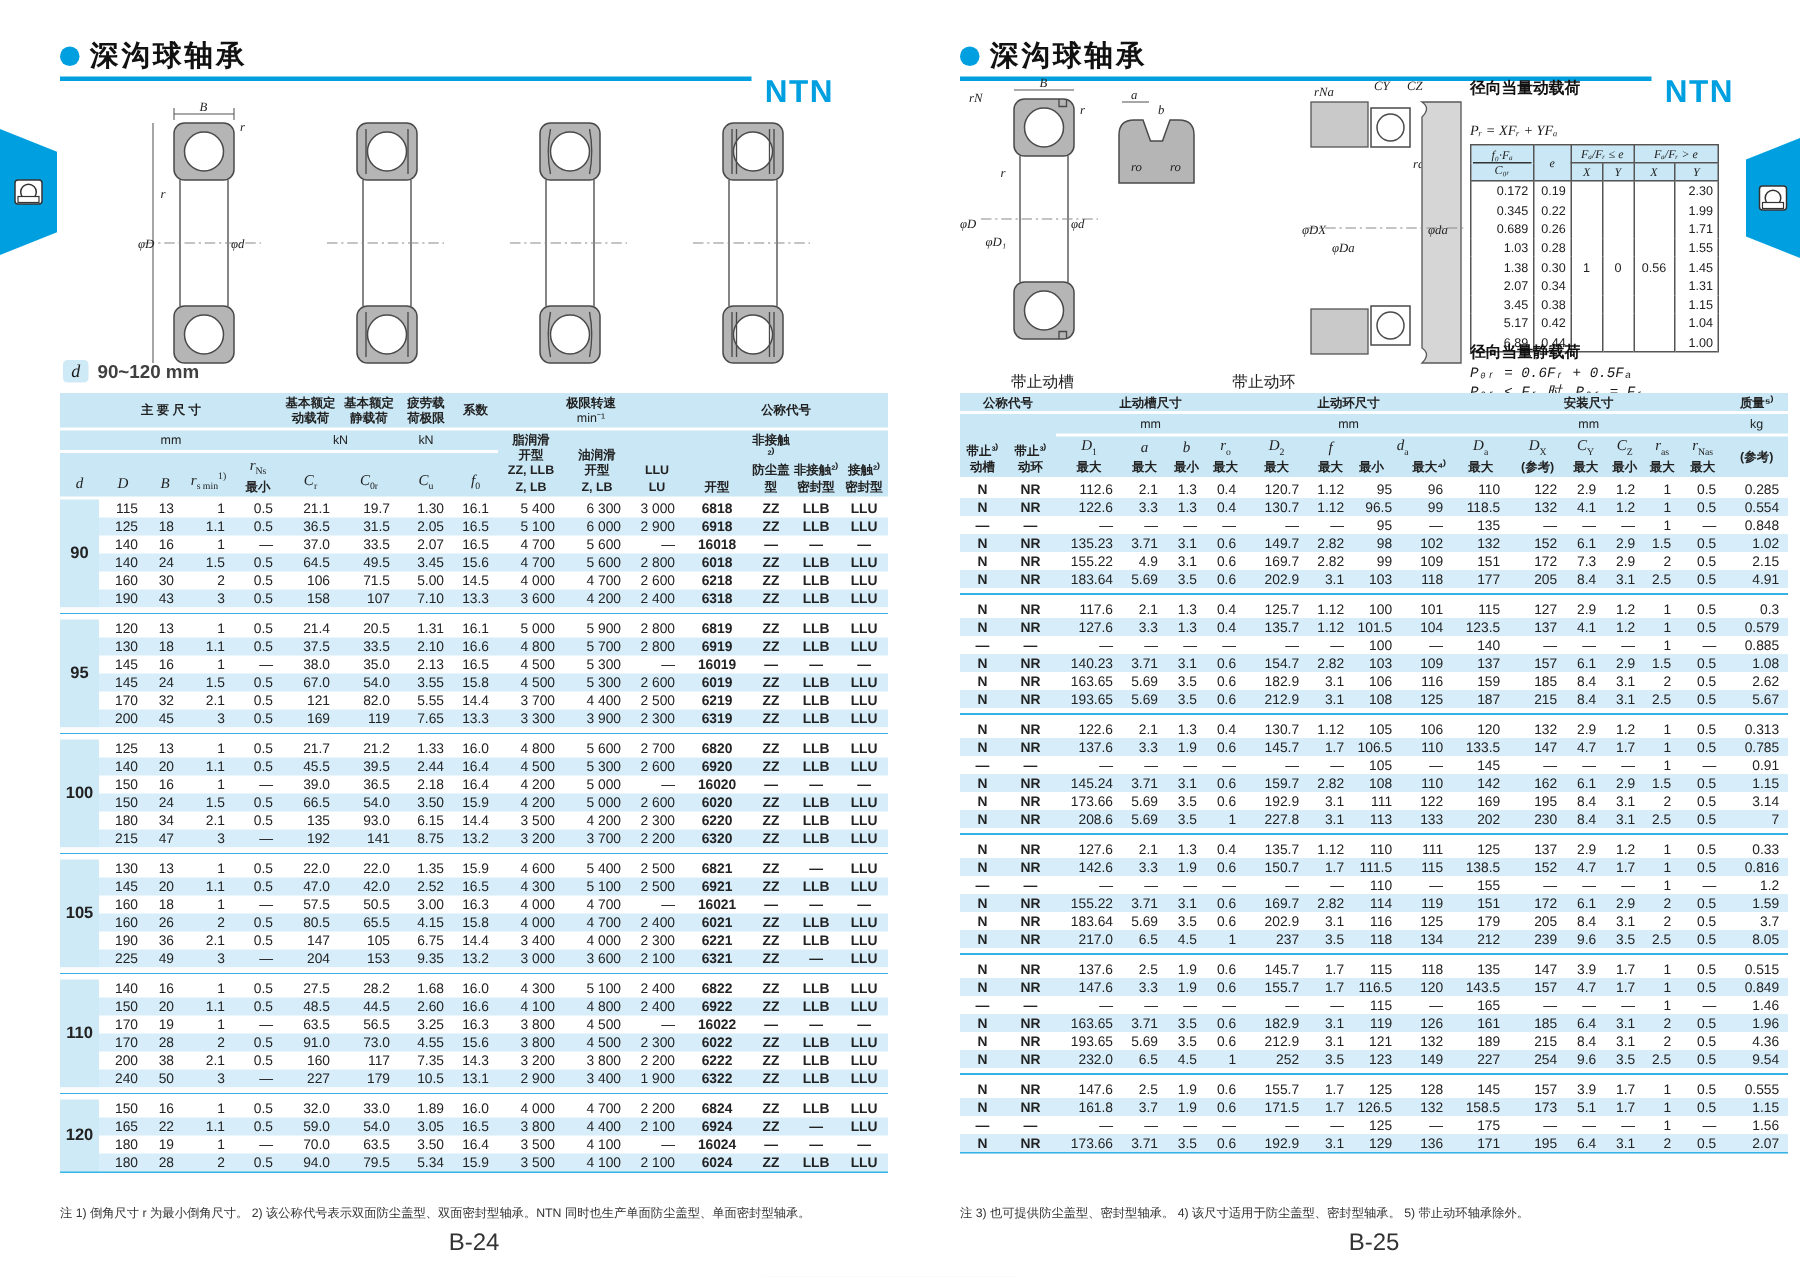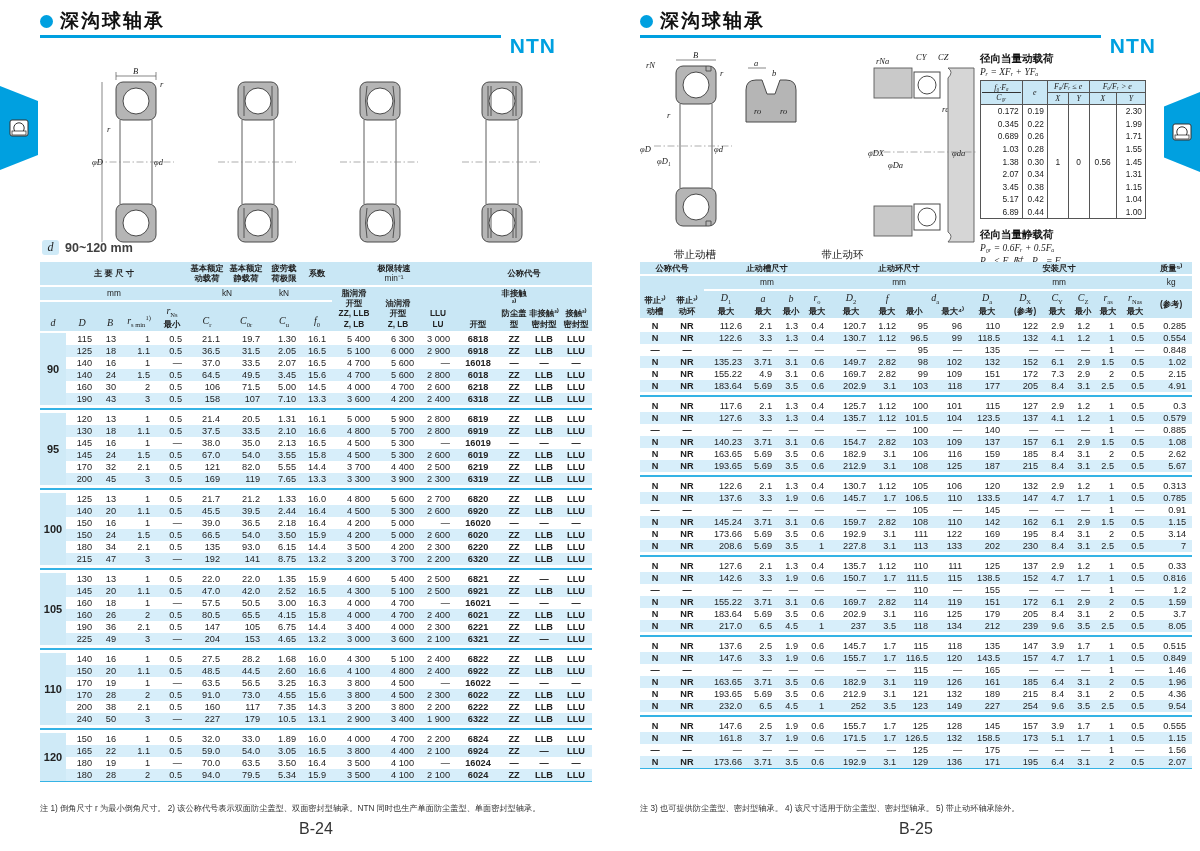--- a/index.html
+++ b/index.html
@@ -8,21 +8,21 @@
   .edge{position:absolute;background:#d9edf8;z-index:0}
   #edge-left{left:0;top:0;width:7px;height:851px}
   #edge-right{right:0;top:0;width:7px;height:851px}
   #edge-bottom{left:0;bottom:0;width:1200px;height:7px}
 
   .page{position:absolute;top:0;width:600px;height:851px;background:#fff;z-index:1}
   #page-left{left:0}
   #page-right{left:600px}
 
   
-  .phead{position:absolute;top:8px;left:40px;width:516px}
+  .phead{position:absolute;top:24px;left:40px;width:516px}
   .trow{display:flex;align-items:center;gap:7px}
   .bullet{width:13px;height:13px;border-radius:50%;background:#00a0e0;flex:0 0 auto}
   .ptitle{font-size:19px;font-weight:bold;letter-spacing:2px;color:#111}
   .rrow{display:flex;align-items:flex-start;margin-top:1px}
   .rule{flex:1;height:2.5px;background:#00a0e0;margin-right:9px}
   .ntn{font-weight:bold;font-size:21px;color:#00a0e0;letter-spacing:1px;line-height:1}
 
   
   .tab{position:absolute;background:#00a0e0;z-index:2;display:flex;align-items:center;justify-content:center}
   #tab-left{left:0;top:86px;width:38px;height:84px;clip-path:polygon(0 0,100% 18%,100% 82%,0 100%)}
@@ -69,34 +69,34 @@
   .main-table td{height:12px;font-size:9.2px;white-space:nowrap;color:#222;padding:0 2px;text-align:center}
   .main-table td.num{text-align:right;padding-right:6px}
   .main-table td.code{font-weight:bold;text-align:center}
   .main-table tr.alt td{background:#d7eefa}
   .main-table td.dcell{background:#cfeaf7;font-weight:bold;font-size:11px;text-align:center;vertical-align:middle}
   .main-table tr.sep td{height:8px;background:linear-gradient(#fff 0 42%,#35b3e5 42% 58%,#fff 58% 100%);padding:0}
 
   
   .dynblock{position:absolute;left:380px;top:52px;width:172px}
   .dyn-title{font-size:10.5px;font-weight:bold;color:#111}
-  .dyn-formula{font-family:"Liberation Serif",serif;font-style:italic;font-size:9.5px;margin:1px 0 3px 0}
+  .dyn-formula{font-family:"Liberation Serif",serif;font-style:italic;font-size:9.5px;margin:17px 0 3px 0}
   .factor-table{border-collapse:collapse;table-layout:fixed;width:166px;border:1px solid #555}
   .factor-table th{background:#c9e7f5;border:0.8px solid #555;font-size:8px;font-weight:normal;
                    padding:1px;color:#222}
   .factor-table td{border-left:0.8px solid #555;border-right:0.8px solid #555;font-size:8.4px;
                    text-align:right;padding:0 3px;height:12.6px;color:#222}
   .factor-table .frac .ft{display:block;border-bottom:0.8px solid #333;padding:0 2px;
       font-family:"Liberation Serif",serif;font-style:italic}
   .factor-table .frac .fb{display:block;font-family:"Liberation Serif",serif;font-style:italic}
   .factor-table .cond{font-family:"Liberation Serif",serif;font-style:italic}
   .factor-table .mid{text-align:center;vertical-align:middle}
   .statblock{position:absolute;left:380px;top:228px;width:180px}
   .stat-title{font-size:10.5px;font-weight:bold;color:#111}
-  .stat-line{font-family:Liberation Serif, serif;font-style:italic;font-size:9.5px;line-height:1.4}
+  .stat-line{font-family:Liberation Mono, monospace;font-style:italic;font-size:9.5px;line-height:1.4}
 
   
   .notes{position:absolute;top:803px;left:40px;width:552px;font-size:8.2px;color:#333;white-space:nowrap;overflow:hidden}
   .pageno{position:absolute;top:820px;left:40px;width:552px;text-align:center;font-size:16px;color:#333}
 
   .icon-bearing{width:24px;height:24px}
 </style>
 </head>
 <body>
 
@@ -684,21 +684,21 @@
           <td class="code">LLB</td>
           <td class="code">LLU</td>
         </tr>
         <tr class="alt">
           <td class="num">225</td>
           <td class="num">49</td>
           <td class="num">3</td>
           <td class="num">—</td>
           <td class="num">204</td>
           <td class="num">153</td>
-          <td class="num">4.65</td>
+          <td class="num">9.35</td>
           <td class="num">13.2</td>
           <td class="num">3 000</td>
           <td class="num">3 600</td>
           <td class="num">2 100</td>
           <td class="code">6321</td>
           <td class="code">ZZ</td>
           <td class="code">—</td>
           <td class="code">LLU</td>
         </tr>
         <tr class="sep">

